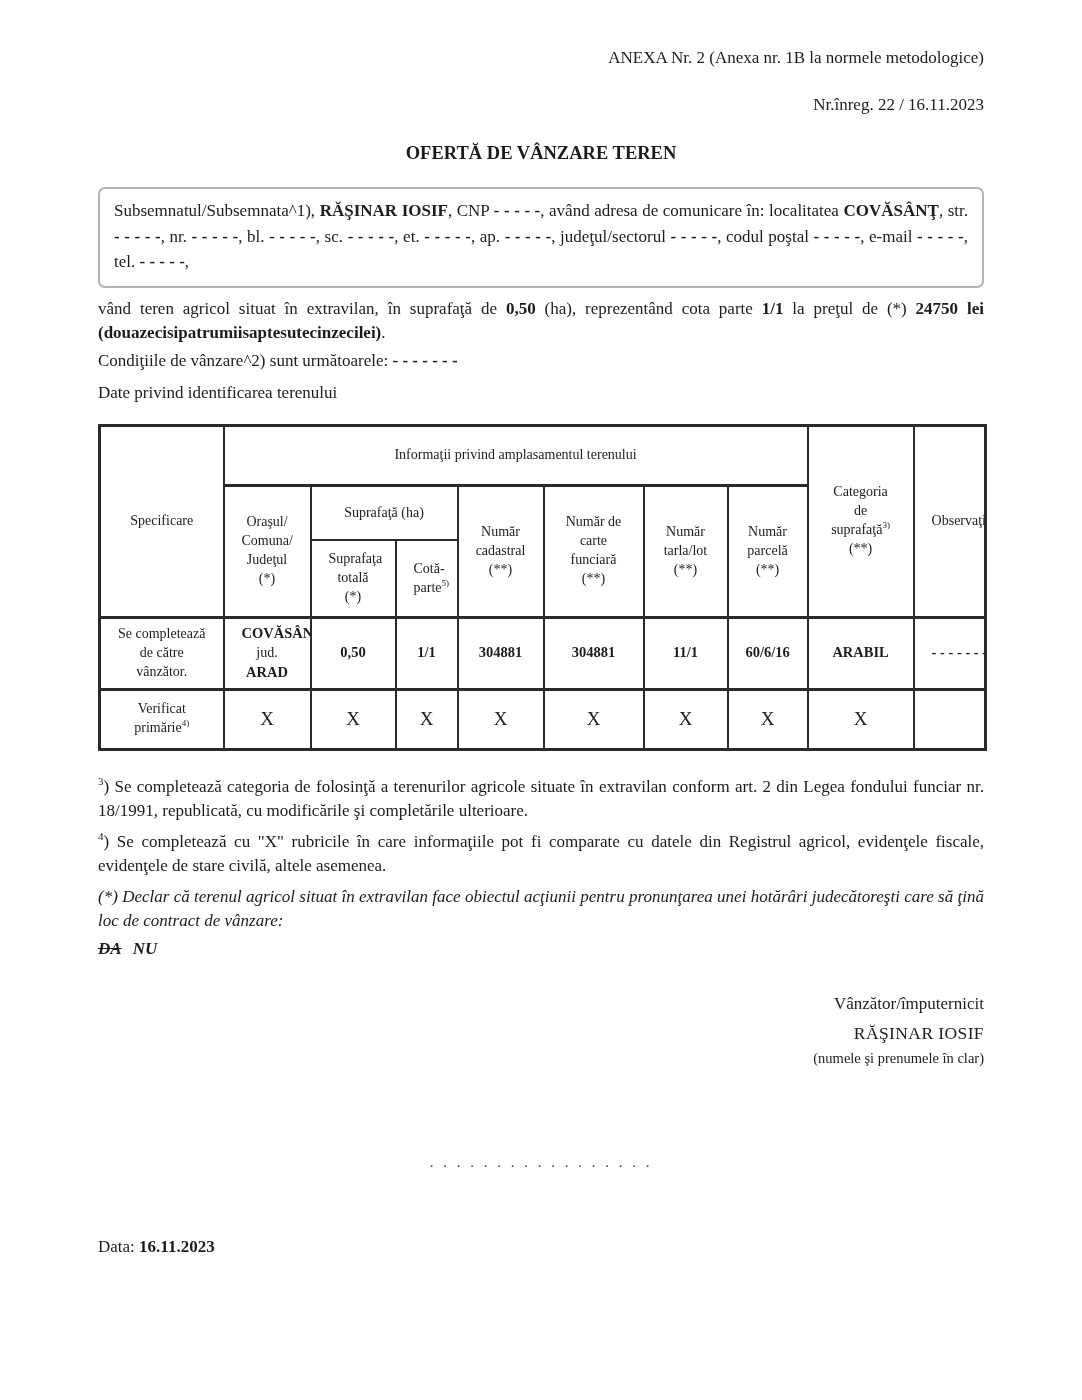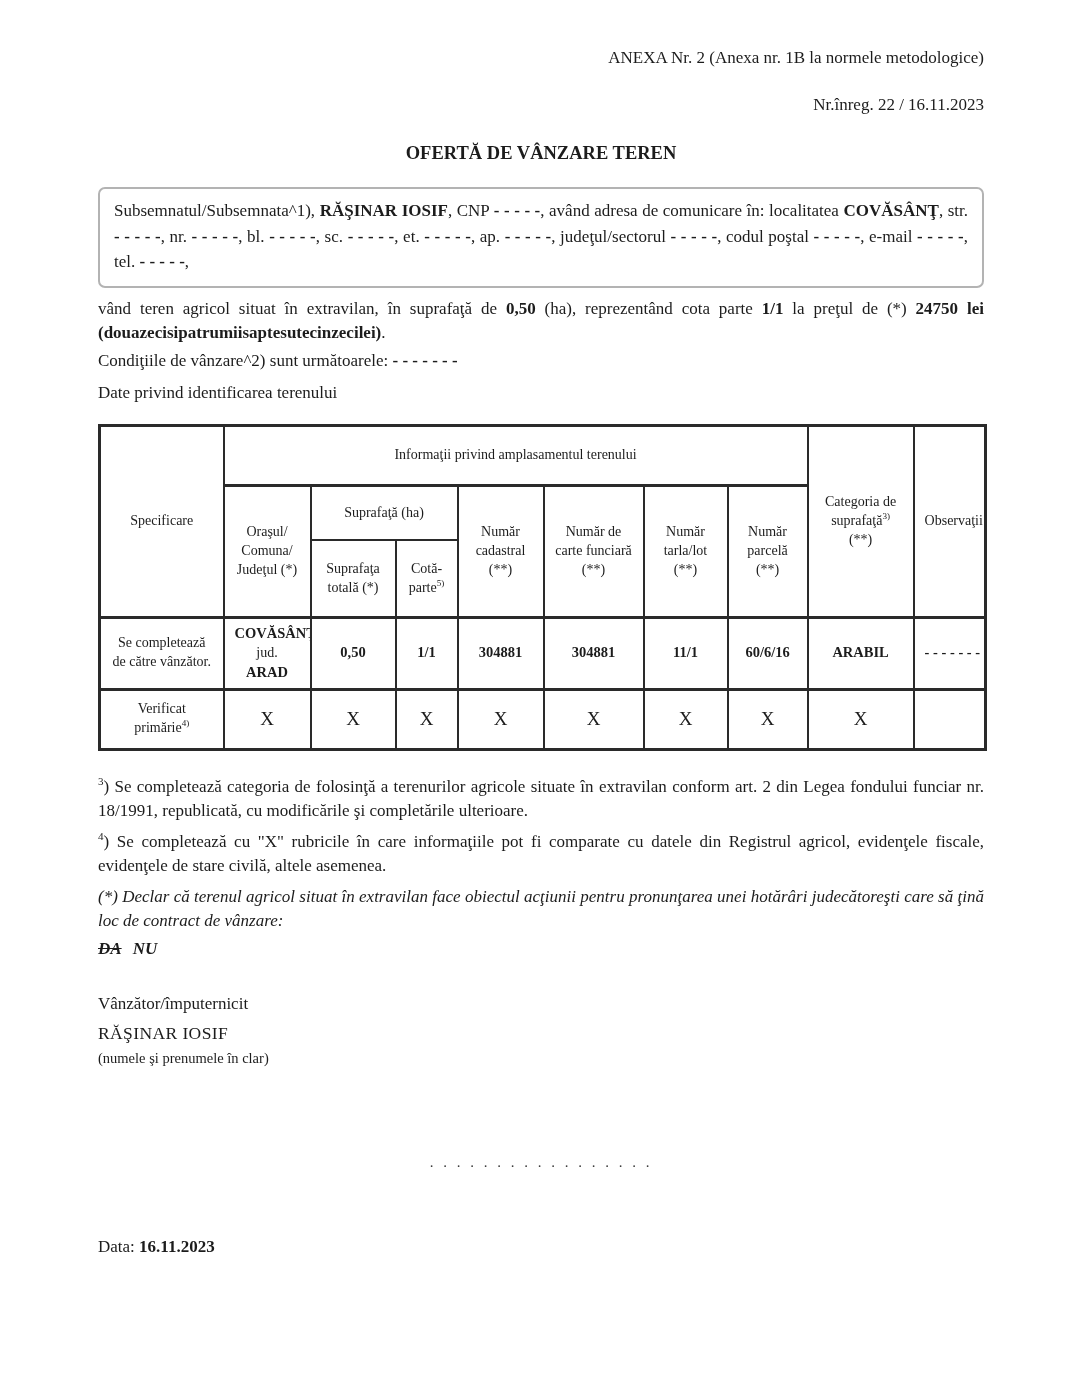--- a/index.html
+++ b/index.html
@@ -27,40 +27,40 @@
   .sale-para { margin-top: 9px; }
   .conditions-line { margin-top: 3px; text-align: left; }
   .date-line { margin-top: 8px; text-align: left; }
 
   table.land-table {
     margin-top: 19px; border-collapse: collapse; table-layout: fixed;
     width: 886px; font-size: 14px; line-height: 1.35;
   }
   table.land-table td {
     border: 2px solid #2a2a2a; text-align: center; vertical-align: middle;
-    padding: 3px 10px; overflow: hidden;
+    padding: 3px 17px; overflow: hidden;
   }
   table.land-table { border: 3px solid #2a2a2a; }
   tr.h2 td { border-top-width: 3px; }
   tr.d1 td { border-top-width: 3px; }
   tr.d2 td { border-top-width: 3px; }
   td.ta-left { text-align: left; padding-left: 8px; }
   .cell-bold { font-weight: bold; font-size: 14.5px; }
   .x-mark { font-size: 19px; }
   .nowrap { white-space: nowrap; }
   sup { font-size: 0.65em; line-height: 0; }
   .city-line { line-height: 1.35; }
 
   .footnotes { margin-top: 24px; }
   .footnotes .para { margin-bottom: 7px; }
   .declaration .para { margin-bottom: 2px; font-style: italic; }
   .da-nu { margin: 3px 0 4px 0; font-weight: bold; }
   .da-nu span:first-child { margin-right: 11px; margin-top: 44px; }
 
-  .signature { margin-top: 32px; text-align: left; }
+  .signature { margin-top: 32px; text-align: right; }
   .sig-role { line-height: 1.3; }
   .sig-name { margin-top: 7px; font-size: 17.5px; letter-spacing: 0.4px; line-height: 1.3; }
   .sig-hint { margin-top: 5px; font-size: 14.5px; line-height: 1.3; }
 
   .dotted-line { margin-top: 86px; text-align: center; font-size: 15px; letter-spacing: 3px; color: #3a3a3a; }
   .date-footer { margin-top: 66px; text-align: left; }
 </style>
 </head>
 <body>
 

